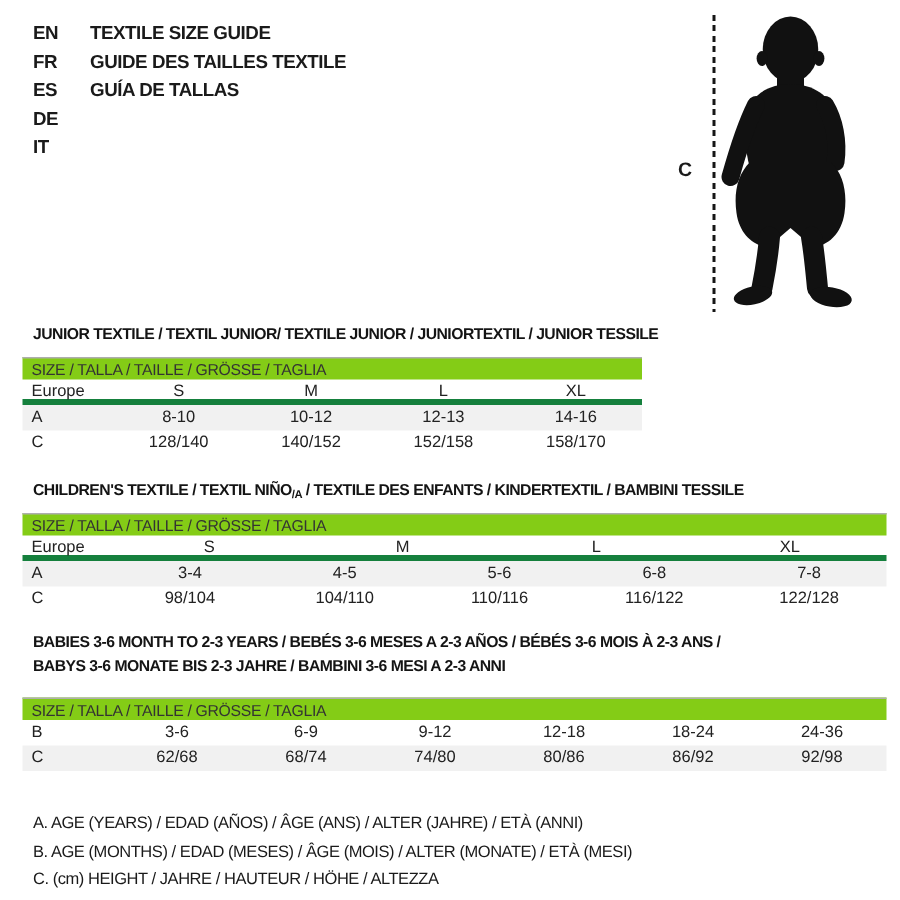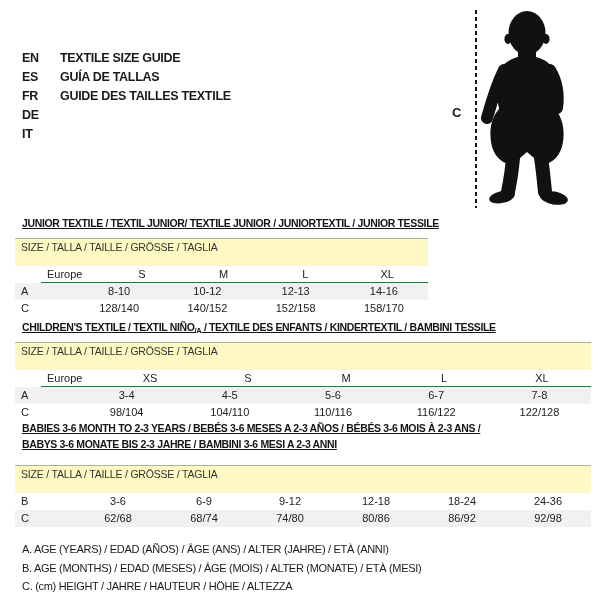--- a/index.html
+++ b/index.html
@@ -1,72 +1,72 @@
 <!DOCTYPE html>
 <html><head>
 <meta charset="utf-8">
 <style>
   * { margin:0; padding:0; box-sizing:border-box; }
   html,body { width:600px; height:600px; background:#ffffff; overflow:hidden;
               font-family:"Liberation Sans", sans-serif; color:#1a1a1a; }
   .abs { position:absolute; }
 
   
-  .lang-block { top:13px; left:22px;margin-top:36px; }
+  .lang-block { top:13px; left:22px; }
   .lang-row { display:flex; height:19px; line-height:19px; }
   .lang-code { width:38px; font-weight:bold; font-size:12.5px; letter-spacing:-0.3px; }
   .lang-title { font-weight:bold; font-size:12.5px; letter-spacing:-0.3px; white-space:nowrap; }
 
   
   .figure { top:6px; left:440px; width:160px; height:206px; }
   .dash-line { position:absolute; left:35px; top:4px; width:2px; height:198px;
     background:repeating-linear-gradient(to bottom, #161616 0px, #161616 4px, transparent 4px, transparent 7px); }
   .c-label { position:absolute; left:12px; top:99px; font-weight:bold; font-size:13px; }
   .figure svg { position:absolute; left:40px; top:2px; }
 
   
   .sec { left:15px; width:578px; }
   .sec-junior { top:215px; }
   .sec-children { top:319px; }
   .sec-babies { top:420px; }
   .tbl-title { font-weight:bold; font-size:10.5px; letter-spacing:-0.35px; white-space:nowrap;
-               padding-left:7px; height:16px; line-height:16px; color:#141414;text-decoration:underline; }
+               padding-left:7px; height:16px; line-height:16px; color:#141414; }
   .title-sub { font-size:7.5px; vertical-align:-2px; }
   .tblbox { margin-top:7px; }
   .tblbox-narrow { width:413px; }
   .tblbox-wide { width:576px; }
   .babies .tblbox { margin-top:13px; }
-  .size-bar { height:28px; line-height:17px; background:#fef9c3; border-top:1px solid #aeaeae;
+  .size-bar { height:15px; line-height:17px; background:#84cc16; border-top:1px solid #aeaeae;
               font-size:10.5px; color:#333333; padding-left:6px; letter-spacing:-0.2px; }
   .trow { display:flex; height:17px; line-height:17px; font-size:11px; color:#222222; }
-  .trow.rule { border-bottom:1px solid #15803d;margin-left:26px; }
+  .trow.rule { border-bottom:4px solid #15803d; }
   .trow.shade { background:#f1f1f1; }
   .lcell { width:60px; padding-left:6px; }
   .vcell { flex:1; text-align:center; }
 
   
   .notes { top:540px; left:22px; }
   .note-line { font-weight:normal; font-size:11px; letter-spacing:-0.3px;
                height:18.5px; line-height:18.5px; white-space:nowrap; }
 </style>
 </head>
 <body>
 
 <div class="abs lang-block">
   <div class="lang-row">
     <span class="lang-code">EN</span>
     <span class="lang-title">TEXTILE SIZE GUIDE</span>
   </div>
   <div class="lang-row">
+    <span class="lang-code">FR</span>
+    <span class="lang-title">GUIDE DES TAILLES TEXTILE</span>
+  </div>
+  <div class="lang-row">
     <span class="lang-code">ES</span>
     <span class="lang-title">GUÍA DE TALLAS</span>
-  </div>
-  <div class="lang-row">
-    <span class="lang-code">FR</span>
-    <span class="lang-title">GUIDE DES TAILLES TEXTILE</span>
   </div>
   <div class="lang-row">
     <span class="lang-code">DE</span>
   </div>
   <div class="lang-row">
     <span class="lang-code">IT</span>
   </div>
 </div>
 
 <div class="abs figure">
@@ -117,32 +117,31 @@
     </div>
   </div>
 </div>
 
 <div class="abs sec sec-children">
   <div class="tbl-title"><span>CHILDREN'S TEXTILE / TEXTIL NIÑO</span><span class="title-sub">/A</span><span> / TEXTILE DES ENFANTS / KINDERTEXTIL / BAMBINI TESSILE</span></div>
   <div class="tblbox tblbox-wide">
     <div class="size-bar">SIZE / TALLA / TAILLE / GRÖSSE / TAGLIA</div>
     <div class="trow rule">
       <span class="lcell">Europe</span>
-      <span class="vcell">XS</span>
       <span class="vcell">S</span>
       <span class="vcell">M</span>
       <span class="vcell">L</span>
       <span class="vcell">XL</span>
     </div>
     <div class="trow shade">
       <span class="lcell">A</span>
       <span class="vcell">3-4</span>
       <span class="vcell">4-5</span>
       <span class="vcell">5-6</span>
-      <span class="vcell">6-7</span>
+      <span class="vcell">6-8</span>
       <span class="vcell">7-8</span>
     </div>
     <div class="trow">
       <span class="lcell">C</span>
       <span class="vcell">98/104</span>
       <span class="vcell">104/110</span>
       <span class="vcell">110/116</span>
       <span class="vcell">116/122</span>
       <span class="vcell">122/128</span>
     </div>

